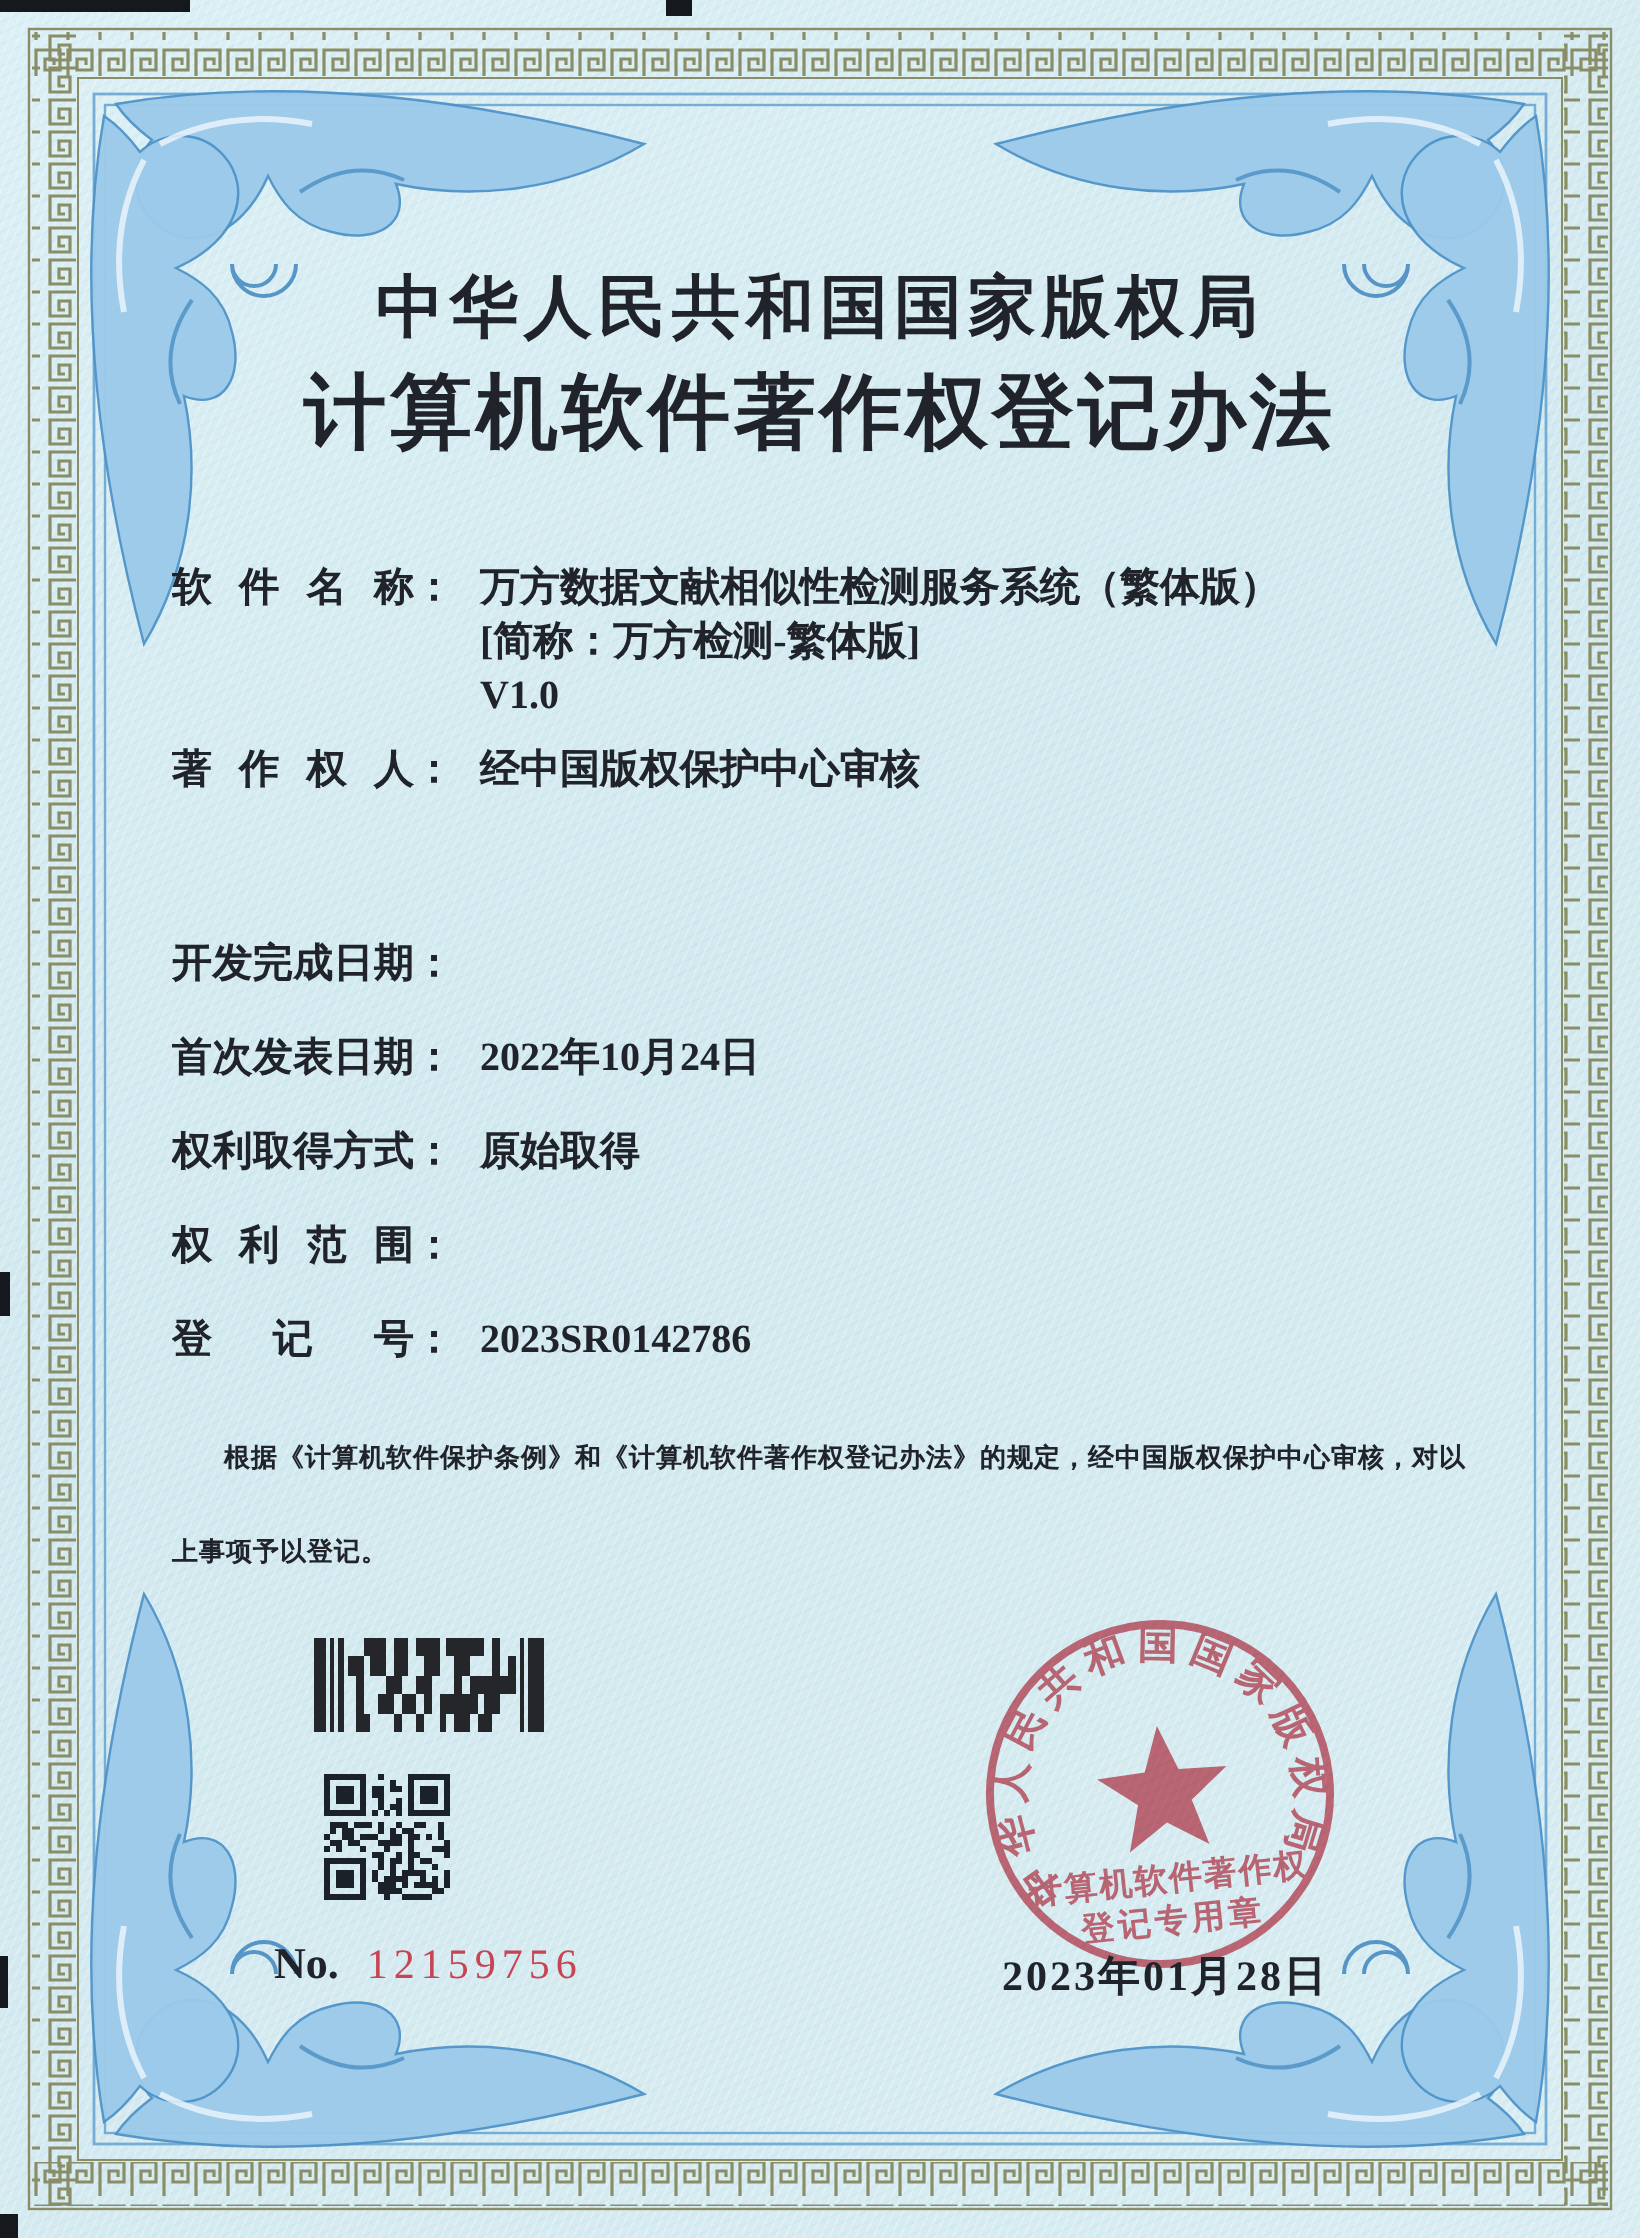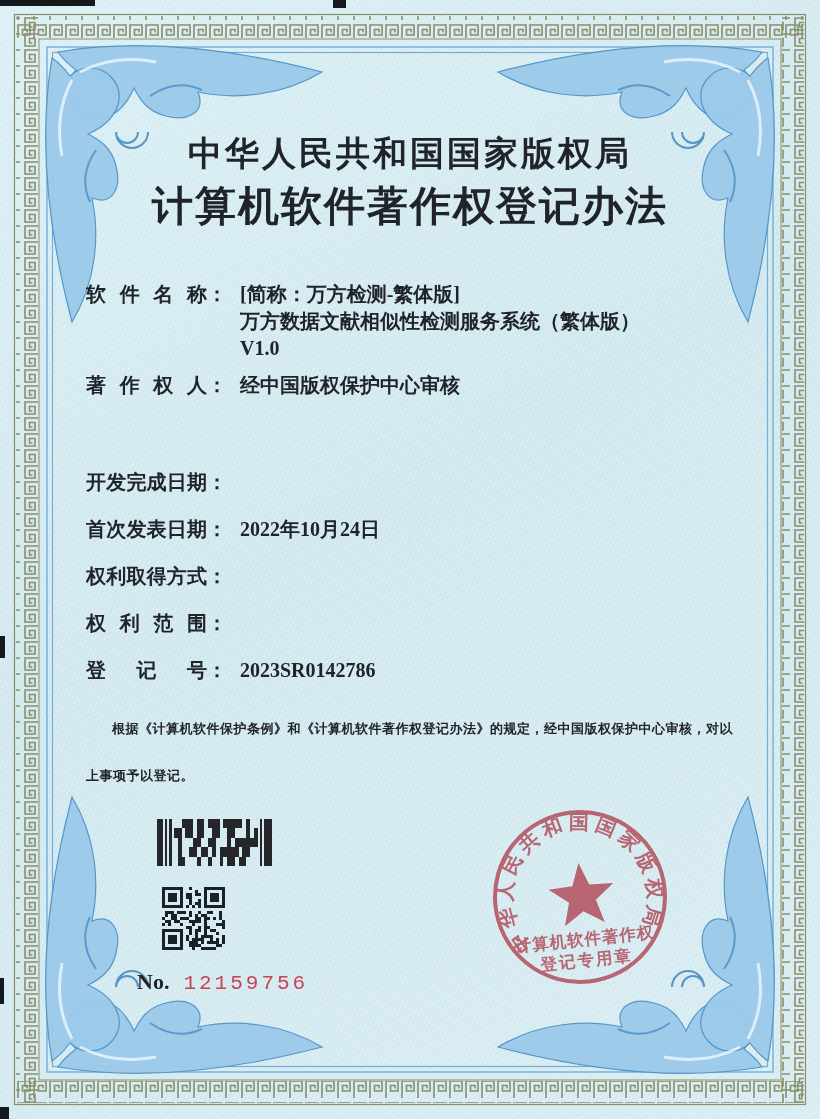--- a/index.html
+++ b/index.html
@@ -17,21 +17,21 @@
   .title1{top:131px;left:0;width:100%;text-align:center;font-size:34px;font-weight:700;letter-spacing:3px;}
   .title2{top:179px;left:0;width:100%;text-align:center;font-size:41px;font-weight:900;letter-spacing:2px;}
   .certno{top:241px;right:82px;font-size:17px;font-weight:700;letter-spacing:1px;}
   .certno .v{margin-left:14px;}
   .row{position:absolute;left:86px;display:flex;align-items:flex-start;font-weight:700;font-size:20px;line-height:27px;}
   .lbl{display:inline-flex;justify-content:space-between;width:121px;white-space:nowrap;overflow:hidden;}
   .colon{width:20px;}
   .val{margin-left:13px;width:520px;}
   .statement{top:705px;left:86px;width:658px;font-size:13px;font-weight:700;line-height:47px;text-indent:2em;letter-spacing:.5px;}
   .serial{top:969px;left:137px;display:flex;align-items:baseline;font-size:22px;font-weight:700;}
-  .serial .num{margin-left:14px;color:#c74454;font-family:Liberation Mono, monospace;font-weight:400;letter-spacing:3px;font-size:21px;}
+  .serial .num{margin-left:14px;color:#c74454;font-family:Liberation Serif, serif;font-weight:400;letter-spacing:3px;font-size:21px;}
   .issue-date{top:974px;left:501px;font-size:21px;font-weight:700;letter-spacing:1.5px;}
   .barcode{top:819px;left:157px;width:118px;height:47px;display:flex;}
   .barcode .col{height:100%;display:flex;flex-direction:column;}
   .barcode .cell{flex:1;}
   .qr{top:887px;left:162px;width:63px;height:63px;position:absolute;}
   .qr i{position:absolute;background:#1b2129;}
   .wm{top:237px;left:93px;width:112px;height:118px;border:2px solid rgba(125,160,185,.38);border-radius:20px;}
   .wm .c1{position:absolute;left:24px;top:14px;width:58px;height:58px;border:2px solid rgba(125,160,185,.38);border-radius:50%;}
   .wm .c2{position:absolute;left:43px;top:33px;width:20px;height:20px;border:2px solid rgba(125,160,185,.38);border-radius:50%;}
   .wm .t{position:absolute;left:0;bottom:8px;width:100%;text-align:center;color:rgba(120,158,184,.45);
@@ -84,22 +84,22 @@
 
   <div class="row" style="top:281px">
     <span class="lbl justify-label">
         <span>软</span>
         <span>件</span>
         <span>名</span>
         <span>称</span>
       </span>
     <span class="colon">：</span>
     <span class="val">
+      <div>万方数据文献相似性检测服务系统（繁体版）</div>
       <div>[简称：万方检测-繁体版]</div>
-      <div>万方数据文献相似性检测服务系统（繁体版）</div>
       <div>V1.0</div>
     </span>
   </div>
 
   <div class="row" style="top:372px">
     <span class="lbl justify-label">
         <span>著</span>
         <span>作</span>
         <span>权</span>
         <span>人</span>
@@ -136,20 +136,21 @@
   <div class="row" style="top:563px">
     <span class="lbl justify-label">
         <span>权</span>
         <span>利</span>
         <span>取</span>
         <span>得</span>
         <span>方</span>
         <span>式</span>
       </span>
     <span class="colon">：</span>
+    <span class="val">原始取得</span>
   </div>
 
   <div class="row" style="top:610px">
     <span class="lbl justify-label">
         <span>权</span>
         <span>利</span>
         <span>范</span>
         <span>围</span>
       </span>
     <span class="colon">：</span>
@@ -563,20 +564,21 @@
       <path id="sealArc" d="M40.9,134.7 A68,68 0 1,1 145.1,134.7" fill="none"></path>
       <text font-size="20" font-weight="700" fill="#d7606d" letter-spacing="5">
         <textPath href="#sealArc" textLength="300" lengthAdjust="spacingAndGlyphs">中华人民共和国国家版权局</textPath>
       </text>
       <path fill="#d7606d" d="M95,57 L103.5,79.5 L127.5,80.5 L108.5,95.5 L115,118.5 L95,105.5 L75,118.5 L81.5,95.5 L62.5,80.5 L86.5,79.5 Z"></path>
       <text x="93" y="139" text-anchor="middle" font-size="16.5" font-weight="700" fill="#d7606d" letter-spacing="1">计算机软件著作权</text>
       <text x="93" y="160" text-anchor="middle" font-size="16.5" font-weight="700" fill="#d7606d" letter-spacing="2">登记专用章</text>
     </g>
   </svg>
 
+  <div class="abs issue-date">2023年01月28日</div>
 
   <div class="artifact" style="left:0;top:0;width:95px;height:6px"></div>
   <div class="artifact" style="left:333px;top:0;width:13px;height:8px"></div>
   <div class="artifact" style="left:0;top:636px;width:5px;height:22px"></div>
   <div class="artifact" style="left:0;top:978px;width:4px;height:26px"></div>
   <div class="artifact" style="left:0;top:1107px;width:9px;height:12px"></div>
 
 </div>
 
 </body></html>

